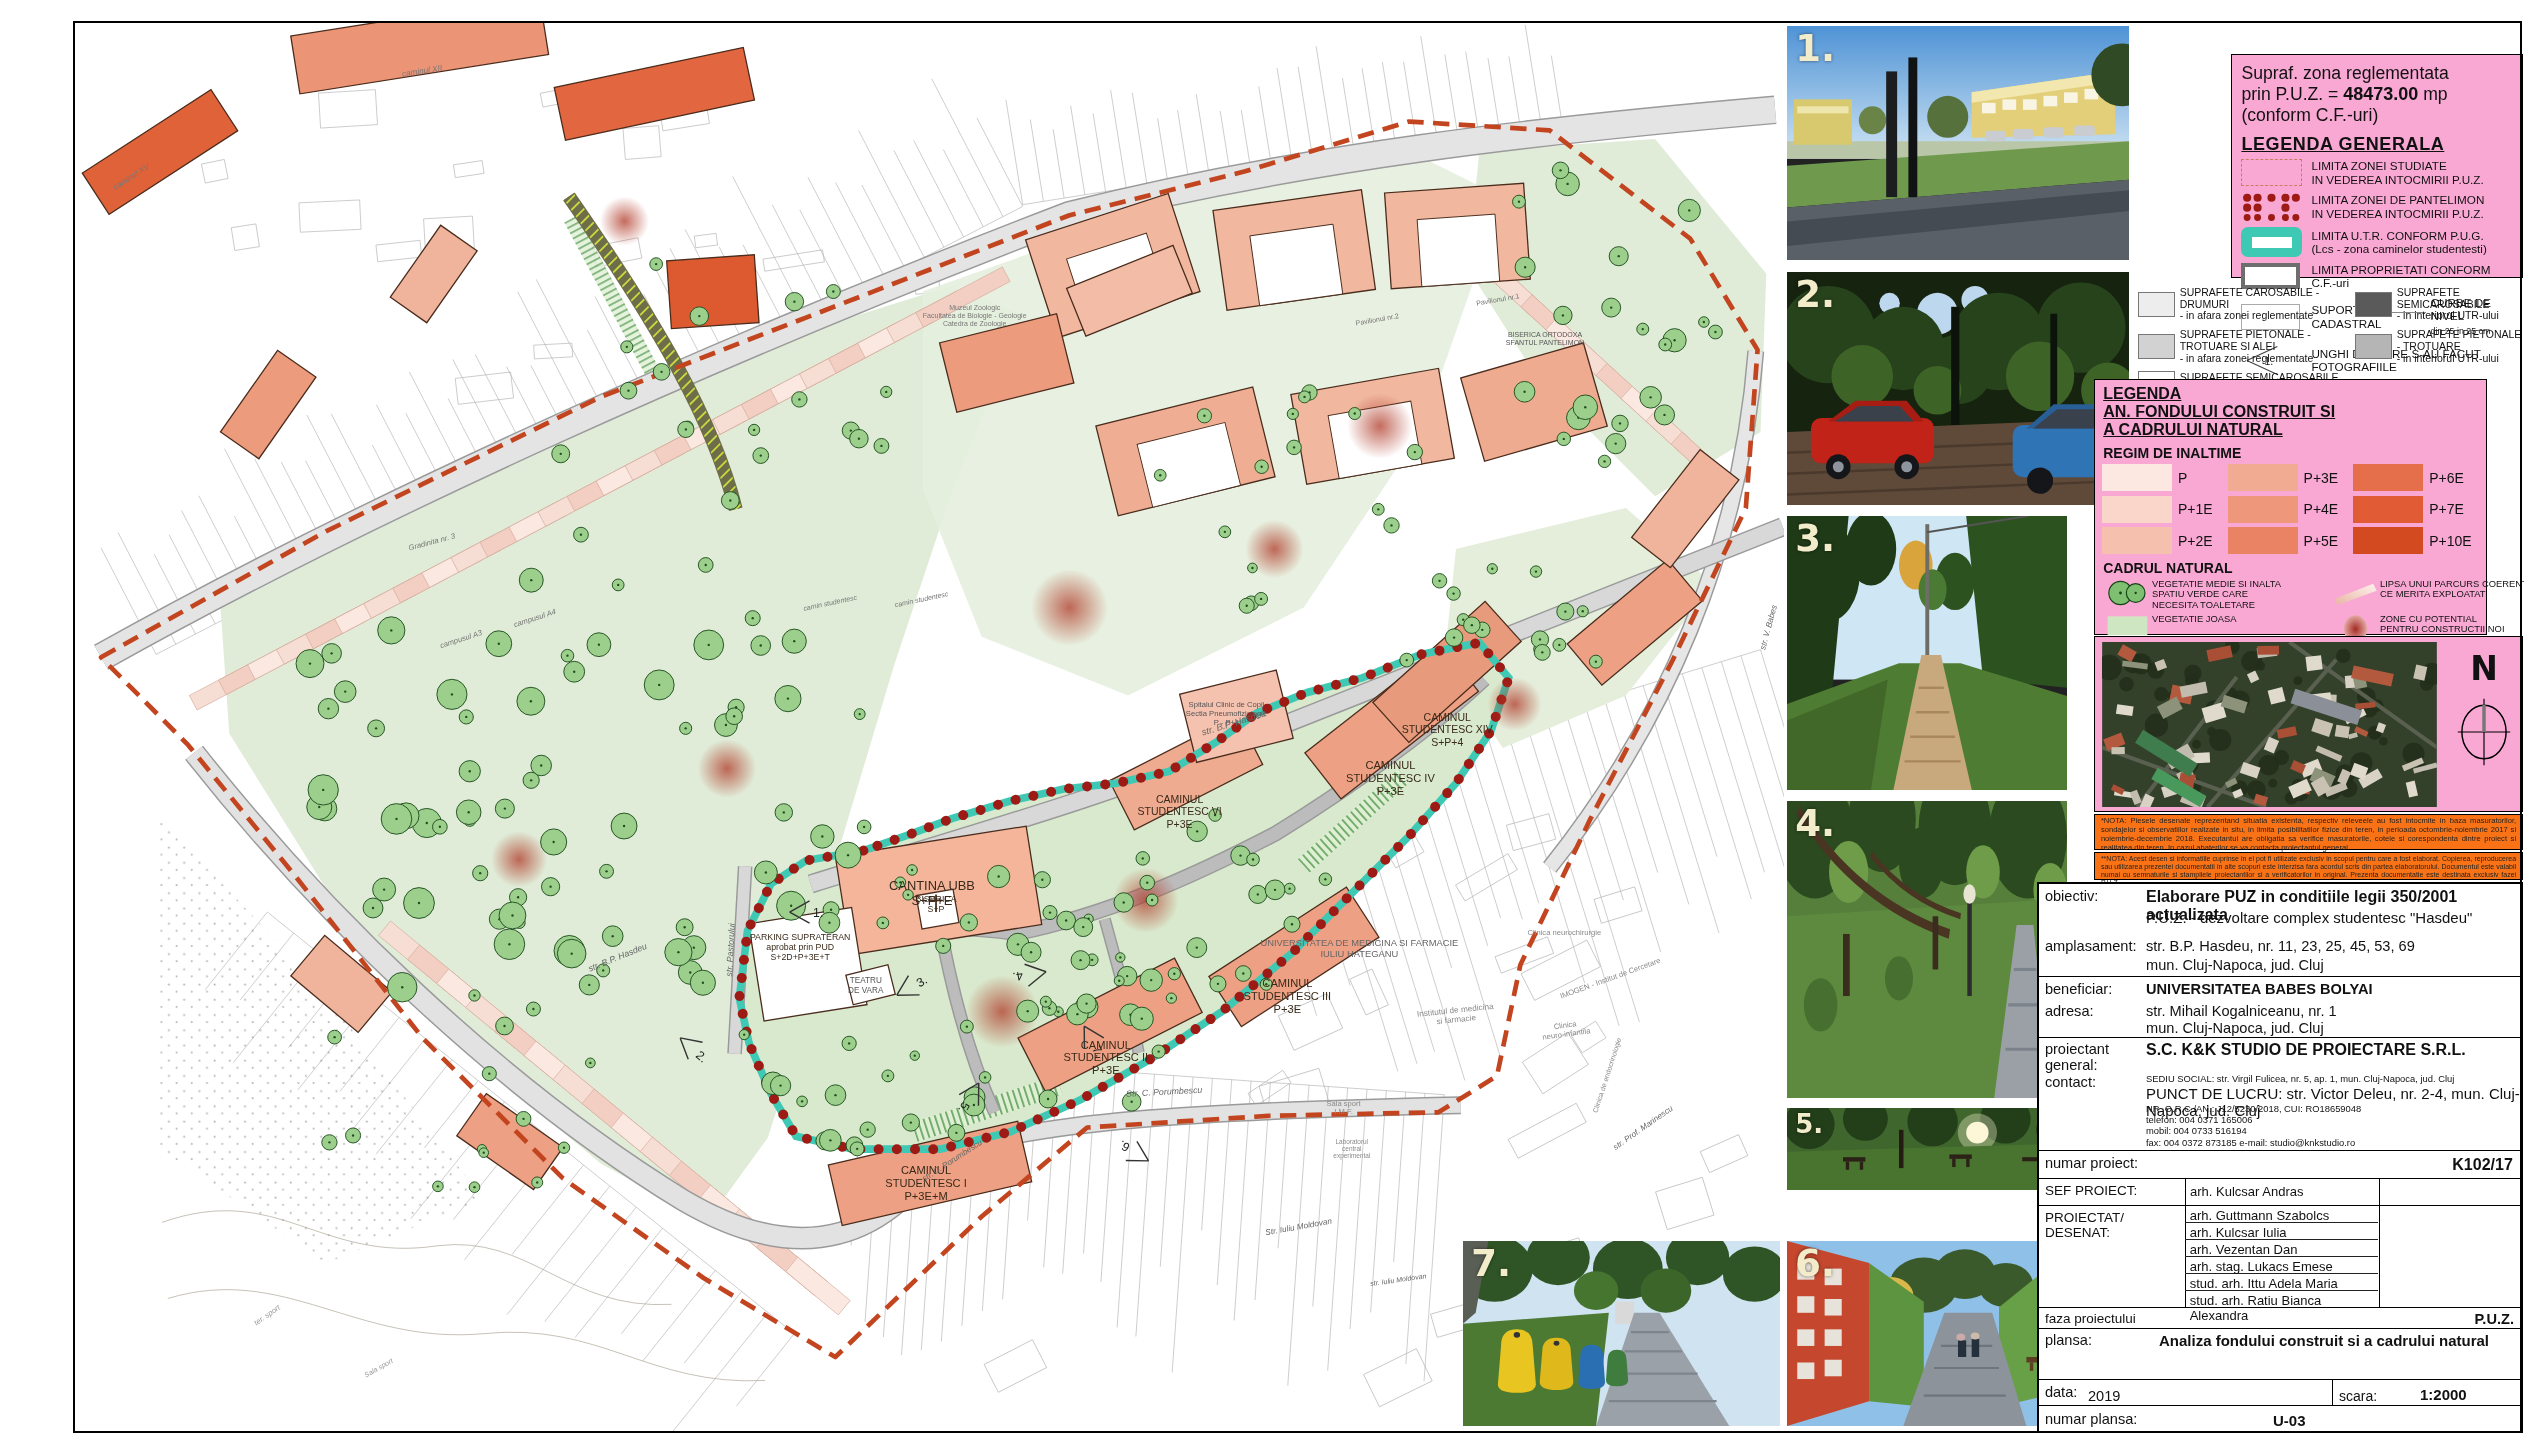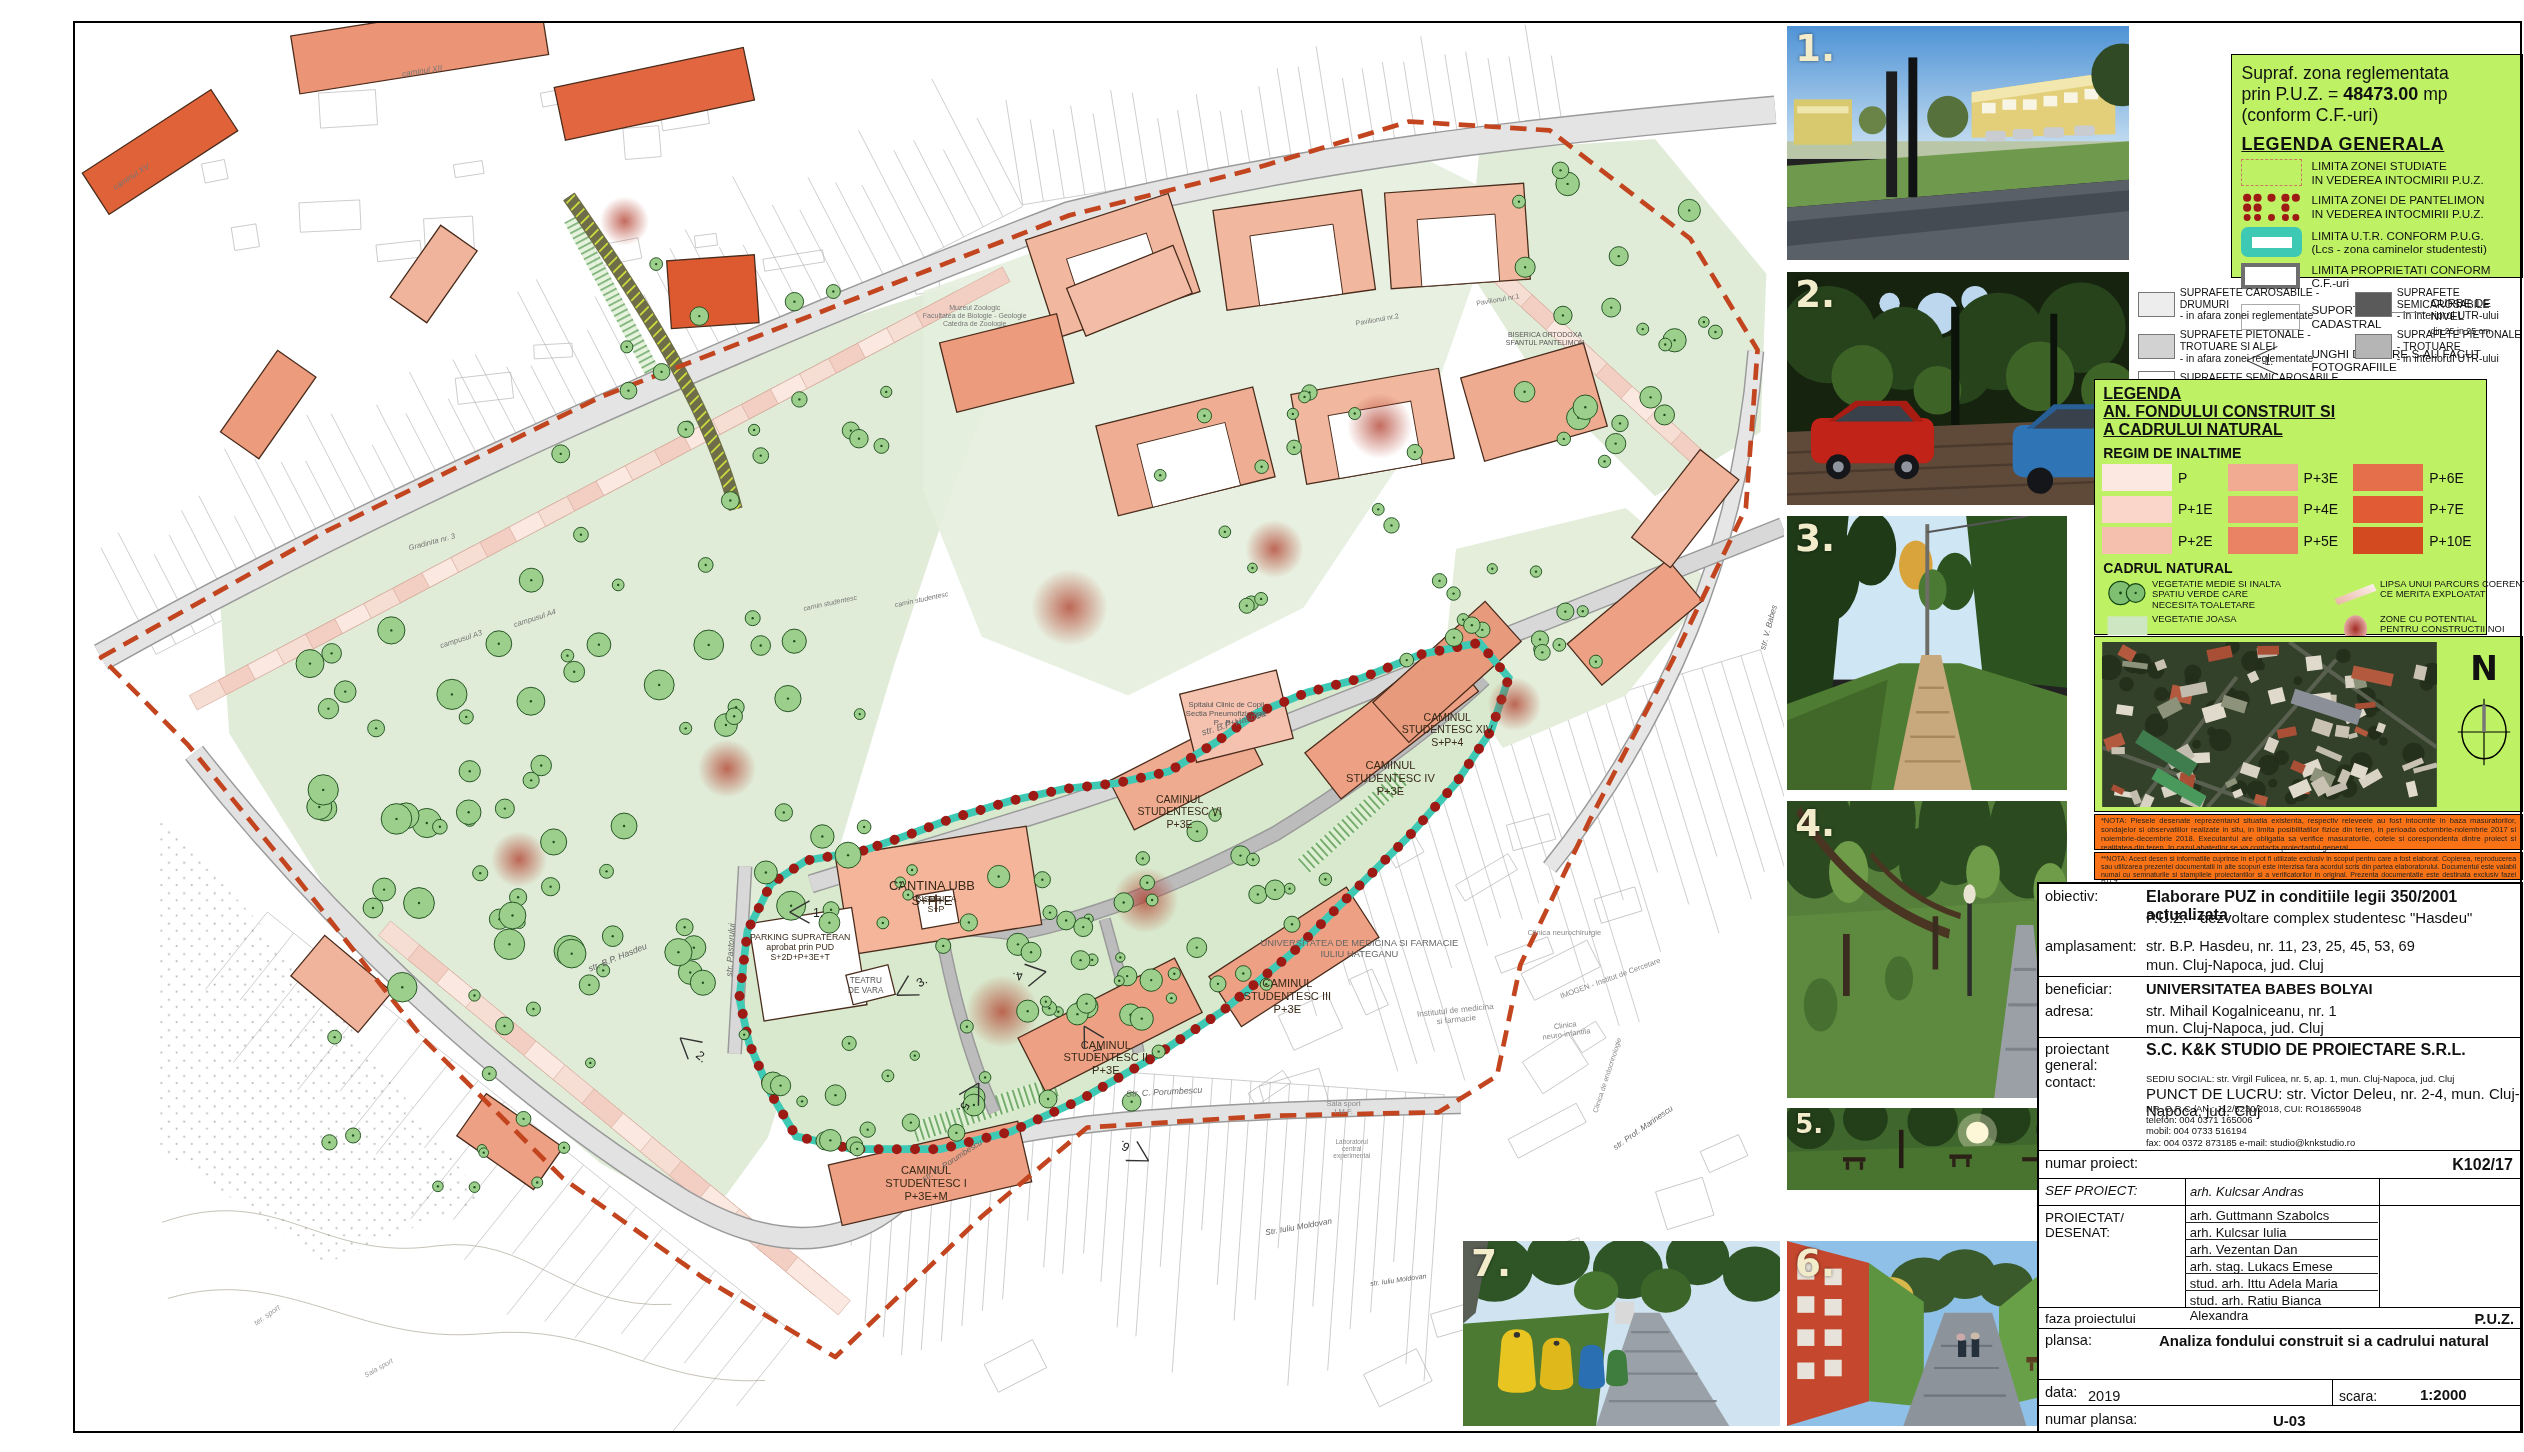--- a/index.html
+++ b/index.html
@@ -4,21 +4,21 @@
 <style>
   html,body{margin:0;padding:0;width:2525px;height:1453px;background:#fff;
     font-family:"Liberation Sans",sans-serif;color:#111;overflow:hidden;position:relative;}
   .abs{position:absolute;}
   #sheet-border{left:73px;top:20.5px;width:2449px;height:1412px;border:2.9px solid #000;box-sizing:border-box;background:transparent;pointer-events:none;z-index:40;}
   
   .photo{overflow:hidden;background:#222;z-index:20;}
   .photo svg{display:block;width:100%;height:100%;}
   .photo .num{position:absolute;left:8.2px;top:1.2px;font-size:37px;font-weight:bold;color:#f2eccb;text-shadow:0 0 3.5px rgba(0,0,0,.55);font-family:"DejaVu Sans",sans-serif;}
   
-  .panelbox{box-sizing:border-box;border:1.8px solid #000;background:#bef264;z-index:30;}
+  .panelbox{box-sizing:border-box;border:1.8px solid #000;background:#f9a8d4;z-index:30;}
   .supraf{font-size:17.6px;line-height:21px;padding:8.2px 9.4px 2.3px 9.4px;}
   .supraf b{font-size:18px;}
   .lg-title{font-size:18px;font-weight:bold;text-decoration:underline;letter-spacing:0.6px;padding:5.9px 9.4px 1.2px 9.4px;}
   .lg-item{display:flex;align-items:center;padding:2.9px 5.9px 2.9px 9.4px;}
   .lg-sym{width:70px;flex:0 0 70px;display:flex;align-items:center;justify-content:flex-start;}
   .lg-txt{font-size:11.7px;line-height:13.5px;}
   .sw{box-sizing:border-box;}
   .sw-dash{width:61px;height:27px;border:1.8px dashed #c87f5f;}
   .sw-teal{width:61px;height:30px;background:#3ec9b4;border-radius:7px;position:relative;}
   .sw-teal i{position:absolute;left:10.5px;top:10px;width:40px;height:10.5px;background:#fff;display:block;}
@@ -1774,21 +1774,21 @@
     <span class="tb-val" style="top:77px;font-size:9.4px;">telefon: 004 0371 165006</span>
     <span class="tb-val" style="top:88px;font-size:9.4px;">mobil: 004 0733 516194</span>
     <span class="tb-val" style="top:100px;font-size:9.4px;">fax: 004 0372 873185  e-mail: studio@knkstudio.ro</span>
   </div>
 
   <div class="tb-row" style="top:267px;height:28px;">
     <span class="tb-label">numar proiect:</span>
     <span class="tb-bold" style="position:absolute;right:8.2px;top:4.7px;font-size:16px;">K102/17</span>
   </div>
 
-  <div class="tb-row" style="top:295px;height:27px;font-style:italic;">
+  <div class="tb-row" style="top:295px;height:27px;">
     <span class="tb-label" style="font-size:13.5px;">SEF PROIECT:</span>
     <span style="position:absolute;left:151px;top:4.7px;font-size:13px;">arh. Kulcsar Andras</span>
     <span class="vline" style="left:146px;"></span>
       <span class="vline" style="left:340px;"></span>
   </div>
 
   <div class="tb-row" style="top:322px;height:102px;">
     <span class="tb-label" style="font-size:13.5px;"><span>PROIECTAT/</span><br><span>DESENAT:</span></span>
     <span class="vline" style="left:146px;"></span>
       <span class="vline" style="left:340px;"></span>

